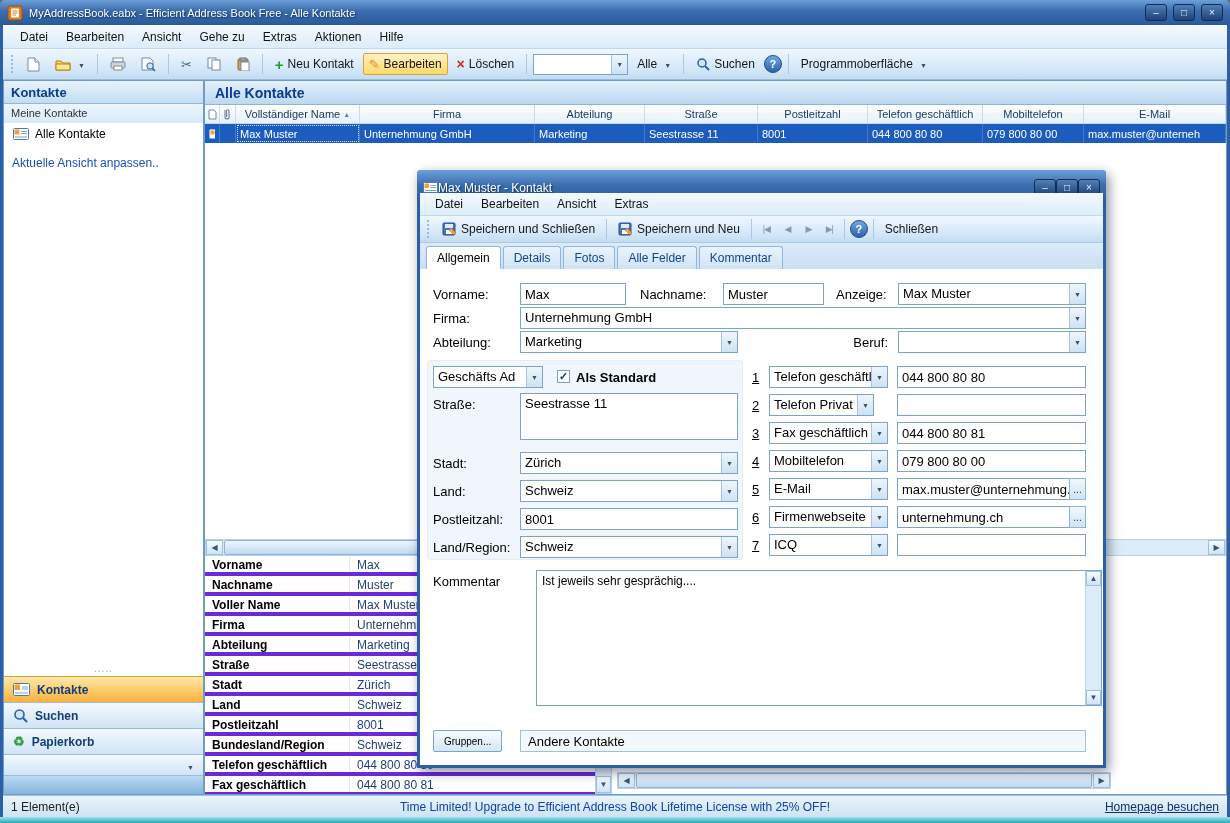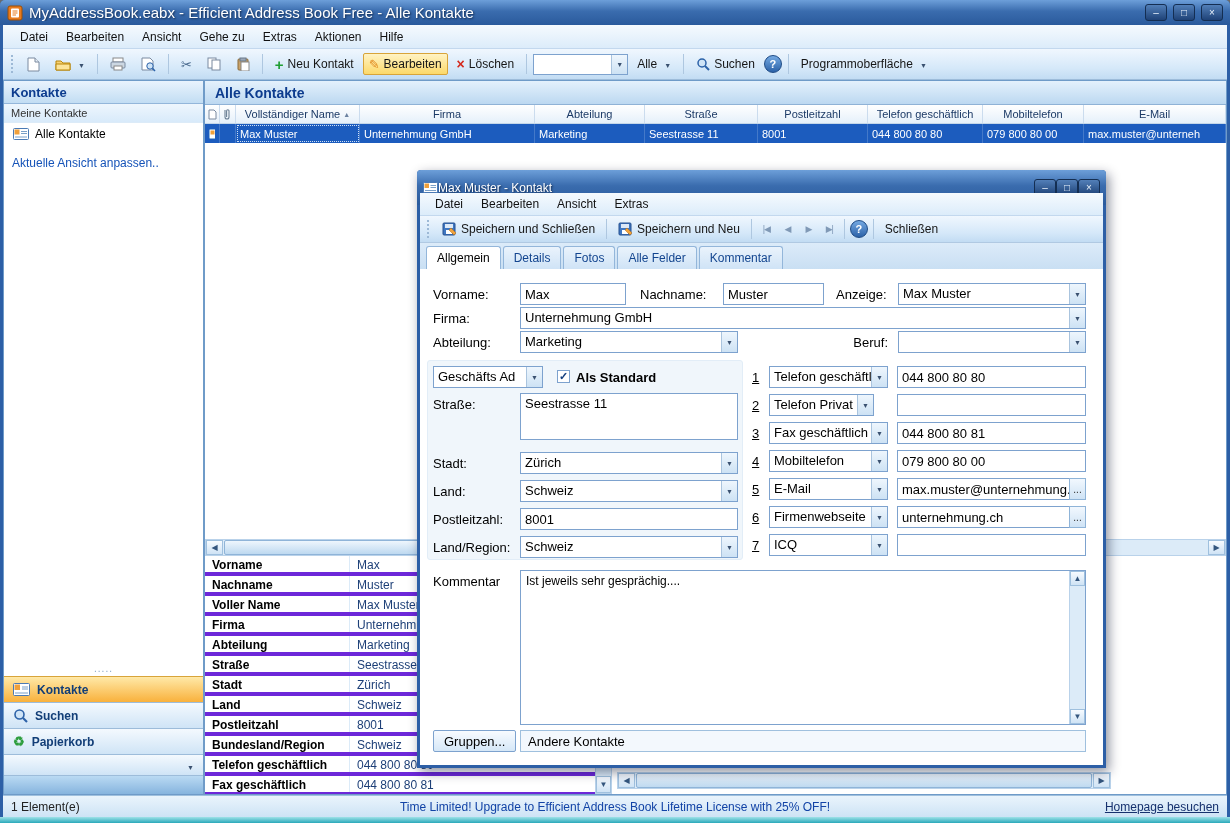--- a/index.html
+++ b/index.html
@@ -1,21 +1,21 @@
 <!DOCTYPE html>
 <html><head>
 <meta charset="utf-8">
 <style>
   *{margin:0;padding:0;box-sizing:border-box;font-family:"Liberation Sans",sans-serif}
   html,body{background:#6b6b6b}
   .window{position:relative;width:1230px;height:823px;background:#2d5fa6;overflow:hidden;border-radius:5px 5px 0 0}
 
   
   .titlebar{position:absolute;left:0;top:0;right:0;height:25px;background:linear-gradient(#6d9fd9,#3a6cae 45%,#2a5a9c);display:flex;align-items:center;gap:6px;padding:0 7px}
-  .title-text{flex:1;color:#fff;font-size:15px;text-shadow:1px 1px 2px #12294d;white-space:nowrap;overflow:hidden}
+  .title-text{flex:1;color:#fff;font-size:11px;text-shadow:1px 1px 2px #12294d;white-space:nowrap;overflow:hidden}
   .winbtn{width:22px;height:17px;border-radius:3px;background:linear-gradient(#527fb8,#1e4277);border:1px solid #142e52;color:#e8f1fb;font-size:10px;line-height:1;display:flex;align-items:center;justify-content:center}
 
   
   .menubar{position:absolute;left:3px;top:25px;right:3px;height:24px;background:linear-gradient(#f5fafe,#dcecfa);display:flex;align-items:center;padding-left:8px;border-bottom:1px solid #c3d8ee}
   .menu-item{font-size:12px;color:#111;padding:4px 9px;white-space:nowrap}
   .toolbar{position:absolute;left:3px;top:49px;right:3px;height:31px;background:linear-gradient(#f0f7fe,#d5e8f9 65%,#c2dcf3);display:flex;align-items:center;gap:3px;padding:0 5px;border-bottom:1px solid #9dbcda}
   .grip{width:4px;height:18px;border-left:2px dotted #9db9d6;margin:0 3px}
   .tbtn{display:flex;align-items:center;gap:4px;font-size:12px;color:#161616;padding:3px 5px;border:1px solid transparent;border-radius:2px;white-space:nowrap}
   .tbtn.hl{background:linear-gradient(#fff3c4,#fcd96a);border-color:#d8a43a}
   .sep{width:1px;height:20px;background:#aec7e0;margin:0 3px}
@@ -86,21 +86,21 @@
   .panel{position:absolute;background:#f0f6fb;border:1px solid #e2edf7;border-radius:3px}
   .cb{position:absolute;width:13px;height:13px;border:1px solid #7da2ce;background:#fff;display:flex;align-items:center;justify-content:center}
   .cb::after{content:"✓";font-size:11px;font-weight:bold;color:#17407e;line-height:1}
   .chnum{position:absolute;font-size:13px;color:#000;text-decoration:underline}
   .more{position:absolute;width:17px;height:22px;background:linear-gradient(#f2f8fe,#cfe3f5);border:1px solid #8fb4d8;font-size:10px;color:#333;display:flex;align-items:center;justify-content:center}
   .ta{position:absolute;border:1px solid #7da2ce;font-size:13px;padding:2px 4px;font-family:"Liberation Sans",sans-serif;resize:none;color:#000}
   .kwrap{position:absolute;border:1px solid #7da2ce;background:#fff}
   .kwrap textarea{position:absolute;left:0;top:0;bottom:0;right:16px;border:none;width:calc(100% - 16px);height:100%;font-size:12px;padding:3px 5px;font-family:"Liberation Sans",sans-serif;resize:none;outline:none}
   .kvs{position:absolute;right:0;top:0;bottom:0;width:16px;background:#dcebf8;border-left:1px solid #b9d2ea;display:flex;flex-direction:column;justify-content:space-between}
   .kvs .sbtn{width:100%;height:15px}
-  .gbtn{position:absolute;height:22px;border:1px solid #7da2ce;background:linear-gradient(#f8fbff,#d5e7f7);font-size:13px;padding:2px 10px;border-radius:2px;color:#000;display:flex;align-items:center}
+  .gbtn{position:absolute;height:22px;border:1px solid #7da2ce;background:linear-gradient(#f8fbff,#d5e7f7);font-size:10px;padding:2px 10px;border-radius:2px;color:#000;display:flex;align-items:center}
   .abox{position:absolute;height:22px;border:1px solid #9fc0de;background:#f3f8fd;font-size:13px;padding:2px 7px;color:#000;display:flex;align-items:center}
 
   
   .statusbar{position:absolute;left:3px;right:3px;bottom:6px;height:22px;background:linear-gradient(#eaf4fc,#cde3f5);border-top:1px solid #9fc0de;display:flex;align-items:center;font-size:12px;padding:0 8px}
   .st-left{color:#222;white-space:nowrap}
   .st-promo{position:absolute;left:0;right:0;text-align:center;color:#1243a6;white-space:nowrap}
   .st-right{margin-left:auto;color:#16316e;text-decoration:underline;white-space:nowrap;z-index:2}
   .teal{position:absolute;left:0;right:0;bottom:0;height:6px;background:linear-gradient(#9fe2e8,#2aa9ba)}
   svg{display:block}
 </style>
@@ -557,21 +557,21 @@
       <span class="more" style="left:649px;top:237px">...</span>
 
       <span class="chnum" style="left:332px;top:269px">7</span>
       <div class="combo" style="left:349px;top:265px;width:119px">
           <span class="txt">ICQ</span>
           <span class="ab"></span>
         </div>
       <input class="tbox" style="left: 477px; top: 265px; width: 189px;" value="">
 
       <span class="dl" style="left:13px;top:305px">Kommentar</span>
-      <div class="kwrap" style="left:100px;top:301px;width:566px;height:155px">
+      <div class="kwrap" style="left:116px;top:301px;width:566px;height:136px">
         <textarea style="">Ist jeweils sehr gesprächig....</textarea>
         <span class="kvs">
             <span class="sbtn su"></span>
             <span class="sbtn sd"></span>
           </span>
       </div>
 
       <span class="gbtn" style="left:13px;top:461px">Gruppen...</span>
       <span class="abox" style="left:100px;top:461px;width:566px">Andere Kontakte</span>
     </div>

